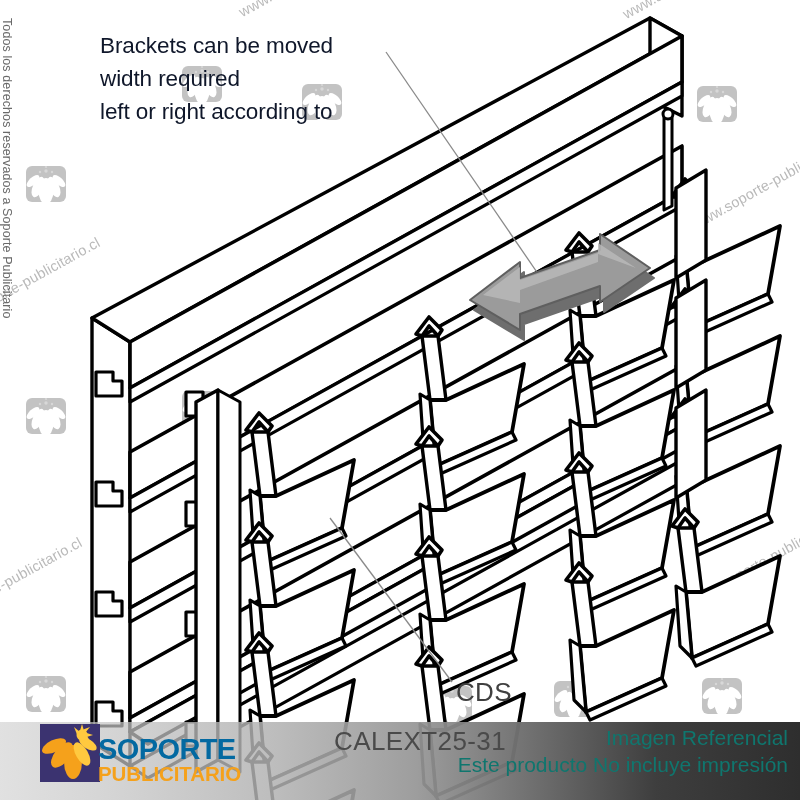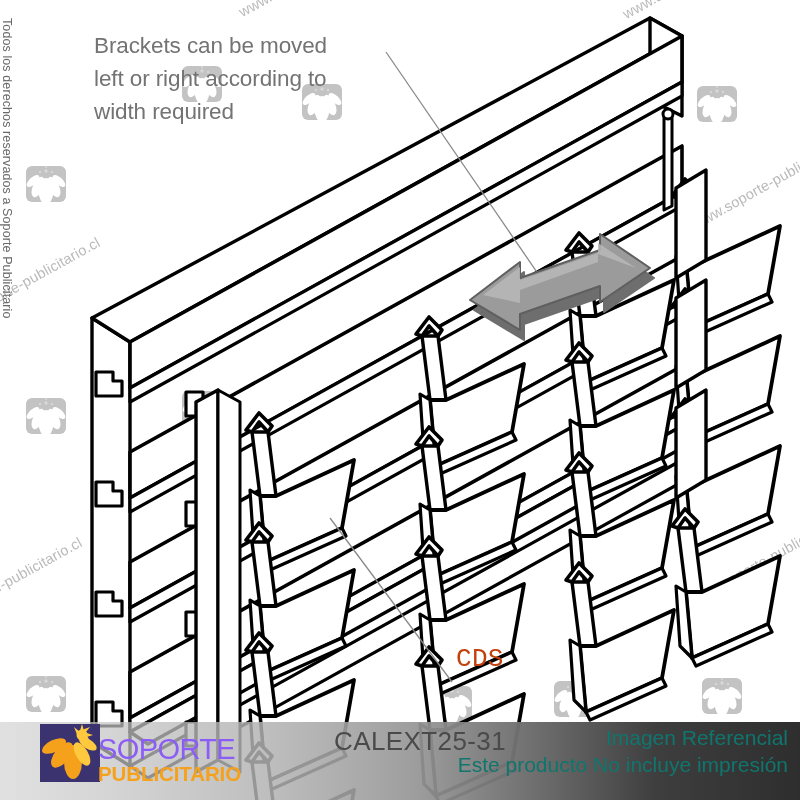--- a/index.html
+++ b/index.html
@@ -39,39 +39,39 @@
   #drawing-layer {
     position: absolute;
     inset: 0;
     z-index: 2;
     pointer-events: none;
   }
 
   
   #callout-note {
     position: absolute;
-    left: 94px;
+    left: 100px;
     top: 29px;
     z-index: 4;
     width: 310px;
-    color: #737373;
+    color: #0f172a;
     font-family: "Liberation Sans", sans-serif;
     font-size: 22.5px;
     line-height: 33px;
     letter-spacing: -0.1px;
   }
   #callout-note div { white-space: nowrap; }
 
   #label-cds {
     position: absolute;
     left: 456px;
-    top: 644px;
+    top: 677px;
     z-index: 4;
-    color: #c2410c;
-    font-family: Liberation Mono, monospace;
+    color: #404040;
+    font-family: Liberation Sans, sans-serif;
     font-size: 26px;
     letter-spacing: .3px;
   }
 
   
   #copyright-vertical {
     position: absolute;
     left: -2px;
     top: 18px;
     z-index: 4;
@@ -141,23 +141,23 @@
     width: 66px; height: 62px;
   }
   #brand-logo .wordmark {
     position: absolute;
     left: 58px;
     top: 11px;
     line-height: 1;
   }
   #brand-logo .w-top {
     font-family: "Liberation Sans", sans-serif;
-    font-weight: normal;
+    font-weight: bold;
     font-size: 29px;
-    color: #8b5cf6;
+    color: #0369a1;
     letter-spacing: -0.6px;
     display: block;
   }
   #brand-logo .w-bot {
     font-family: "Liberation Sans", sans-serif;
     font-weight: bold;
     font-size: 20.5px;
     color: #f5a11b;
     letter-spacing: -0.1px;
     display: block;
@@ -344,22 +344,22 @@
       <path d="M470,300 L520,262 L520,278 L600,250 L600,234 L650,268
                L600,302 L600,286 L520,314 L520,330 Z" fill="#9b9b9b" stroke="#5f5f5f" stroke-width="2" stroke-linejoin="round"></path>
 
       <path d="M483,295 L520,267 L520,280 L598,253 L598,243 L636,268
                L598,254 L598,262 L520,290 L520,303 Z" fill="#b9b9b9" opacity="0.85"></path>
     </g>
   </svg>
 
   <div id="callout-note">
     <div>Brackets can be moved</div>
+    <div>width required</div>
     <div>left or right according to</div>
-    <div>width required</div>
   </div>
 
   <div id="label-cds">CDS</div>
 
   <div id="copyright-vertical">Todos los derechos reservados a Soporte Publicitario</div>
 
   <div id="bottom-bar"></div>
 
   <div id="product-code">CALEXT25-31</div>
 

